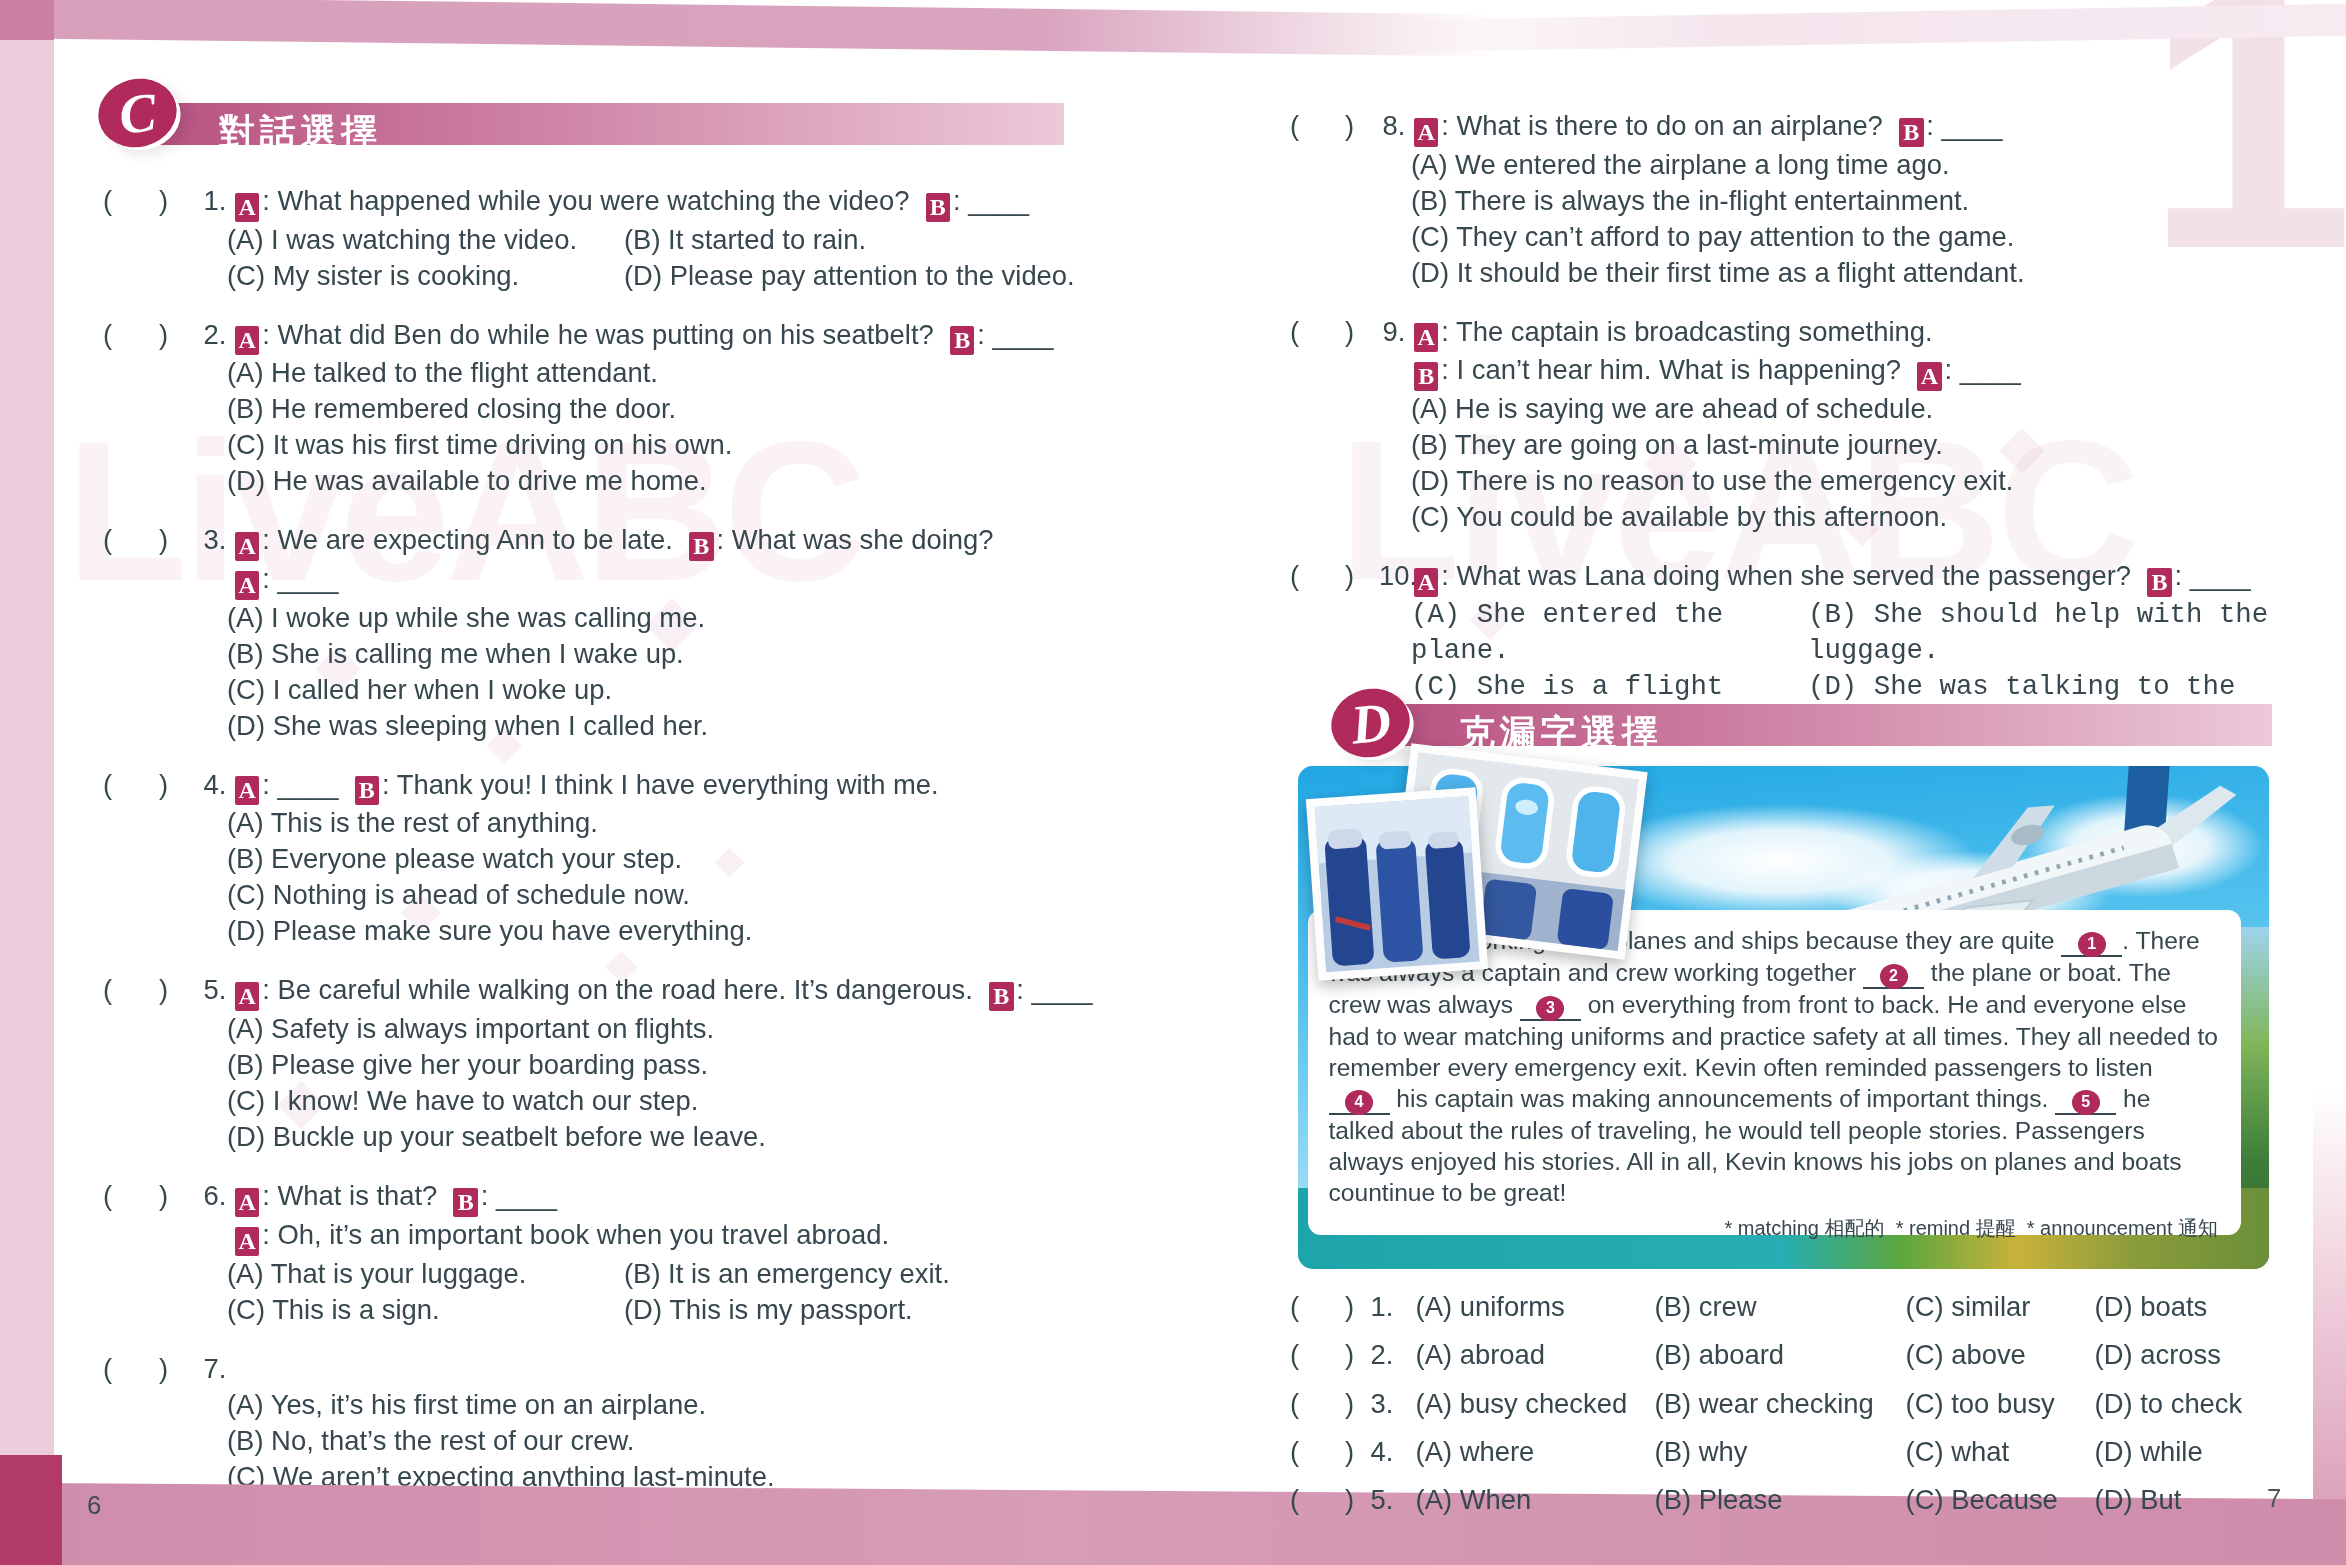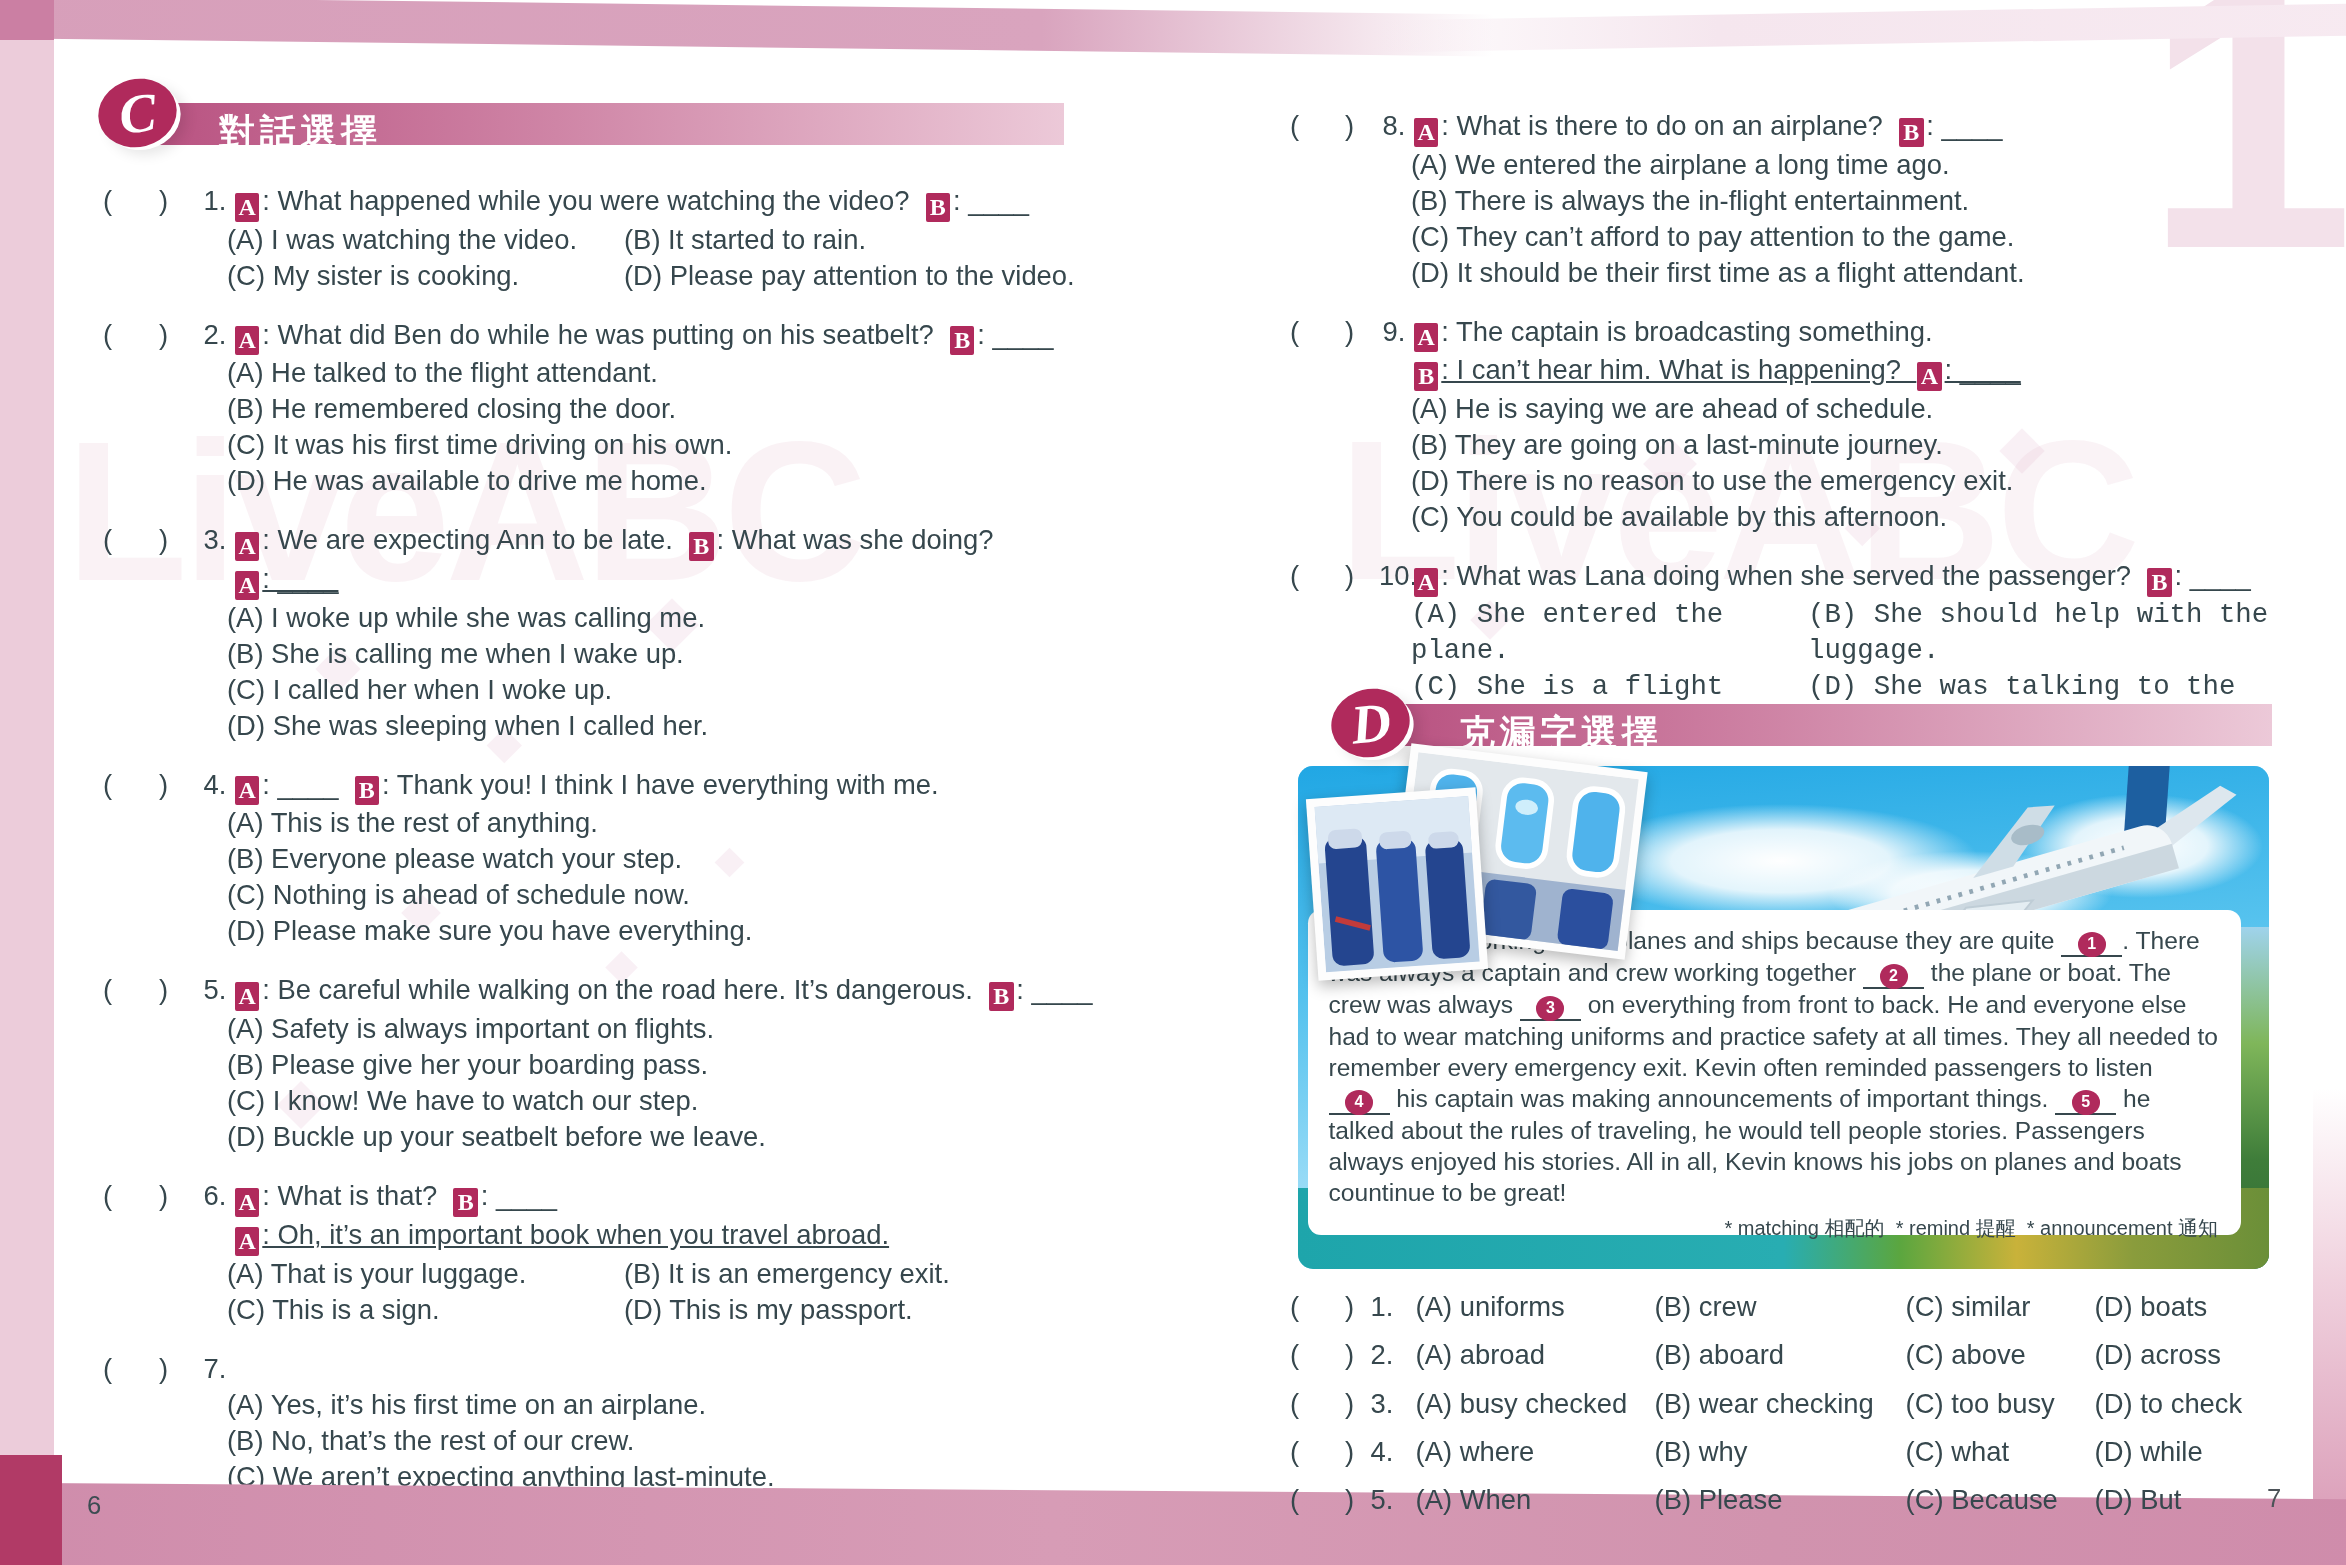--- a/index.html
+++ b/index.html
@@ -52,21 +52,21 @@
   .badge-d{left:1331px;top:689px;}
   
   .qs{position:absolute;z-index:3;font-size:27.4px;line-height:36px;}
   #qs-left{left:103px;top:183px;width:1033px;}
   #qs-right{left:1290px;top:108px;width:1022px;}
   .q{margin-bottom:23px;}
   .qrow{display:grid;grid-template-columns:56px 37px 38px 1fr;}
   #qs-right .qrow{grid-template-columns:55px 34px 34px 1fr;}
   .par{color:var(--ink);}
   .qnum{text-align:right;padding-right:7.6px;white-space:nowrap;}
-  .qcont{margin-left:131px;text-decoration:underline;}
+  .qcont{margin-left:131px;}
   #qs-right .qcont{margin-left:123px;}
   .opt{margin-left:124px;}
   #qs-right .opt{margin-left:121px;}
   .opt2{margin-left:124px;display:grid;grid-template-columns:397px 1fr;}
   #qs-right .opt2{margin-left:121px;font-family:Liberation Mono, monospace;}
   .badge{display:inline-block;width:24.6px;height:29px;background:var(--accent);color:#fff;
     font-family:"Liberation Serif","DejaVu Serif",serif;font-weight:700;font-size:24px;line-height:28px;
     text-align:center;border-radius:1.9px;vertical-align:-4.7px;margin:0 2.8px 0 0.9px;}
   
   .card{position:absolute;left:1298px;top:766px;width:971px;height:503px;border-radius:15px;

